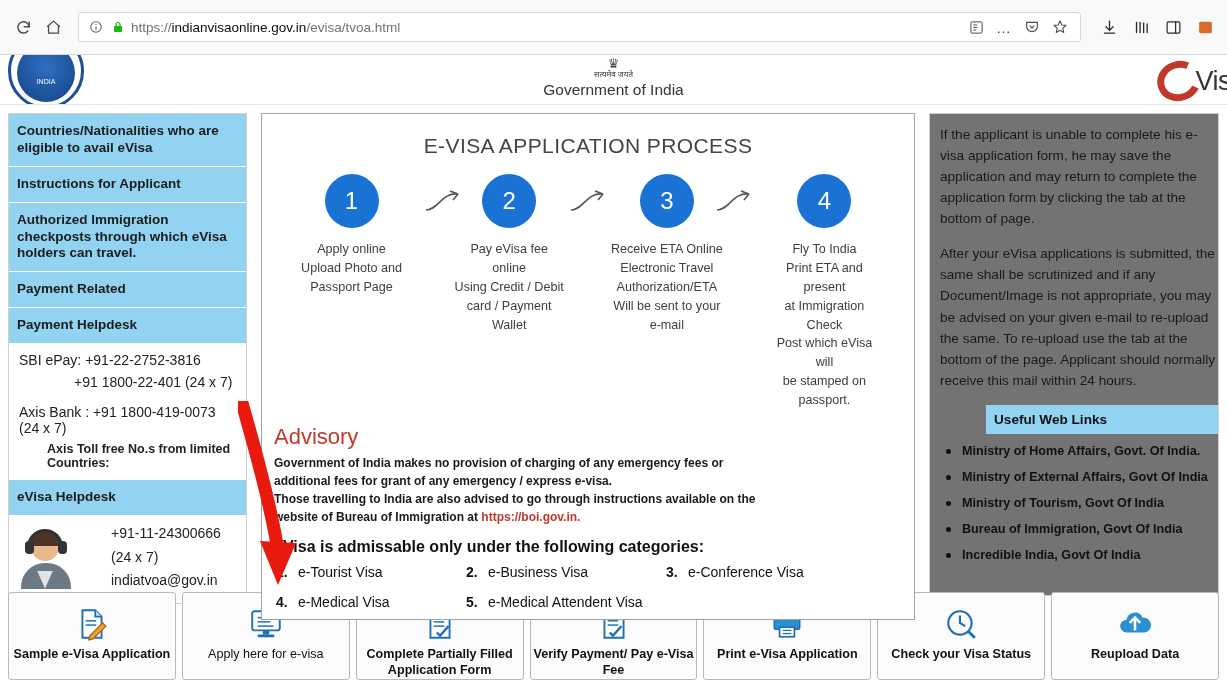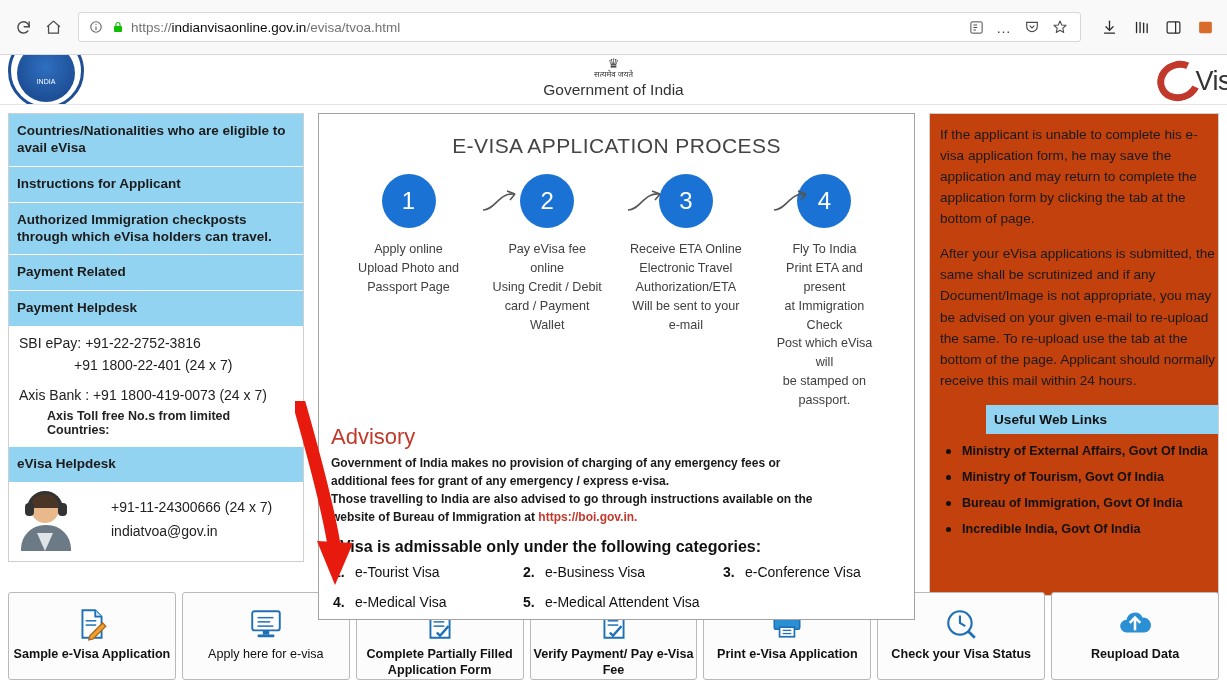--- a/index.html
+++ b/index.html
@@ -121,21 +121,21 @@
   .content {
     display: flex;
     padding: 8px;
     gap: 14px;
     height: 487px;
     align-items: flex-start;
   }
 
   
   .left-col {
-    width: 296px;
+    width: 239px;
     flex: none;
     border: 1px solid #cfcfcf;
     background: #fff;
   }
   .blue-item {
     background: #92d3f1;
     border-bottom: 1px solid #ffffff;
     padding: 9px 8px;
     font-size: 13.5px;
     font-weight: bold;
@@ -274,21 +274,21 @@
     top: 287px;
     width: 80px; height: 200px;
     pointer-events: none;
   }
 
   
   .right-col {
     width: 290px;
     flex: none;
     border: 1px solid #cfcfcf;
-    background: #c2410c;
+    background: #737373;
     padding: 10px 0 10px 10px;
     height: 483px;
     overflow: hidden;
   }
   .right-para {
     font-size: 13.6px;
     color: #1a1a1a;
     line-height: 1.55;
     margin-bottom: 14px;
     padding-right: 2px;
@@ -564,20 +564,21 @@
       <path d="M4 2 C20 58 34 110 40 150" fill="none" stroke="#e8190d" stroke-width="13" stroke-linecap="round"></path>
       <polygon points="40,184 22,140 58,142" fill="#e8190d"></polygon>
     </svg>
   </div>
 
   <div class="right-col">
     <div class="right-para">If the applicant is unable to complete his e-visa application form, he may save the application and may return to complete the application form by clicking the tab at the bottom of page.</div>
     <div class="right-para">After your eVisa applications is submitted, the same shall be scrutinized and if any Document/Image is not appropriate, you may be advised on your given e-mail to re-upload the same. To re-upload use the tab at the bottom of the page. Applicant should normally receive this mail within 24 hours.</div>
     <div class="useful-head">Useful Web Links</div>
     <ul class="links">
+      <li>Ministry of Home Affairs, Govt. Of India.</li>
       <li>Ministry of External Affairs, Govt Of India</li>
       <li>Ministry of Tourism, Govt Of India</li>
       <li>Bureau of Immigration, Govt Of India</li>
       <li>Incredible India, Govt Of India</li>
     </ul>
   </div>
 </div>
 
 <div class="bottom-bar">
 

